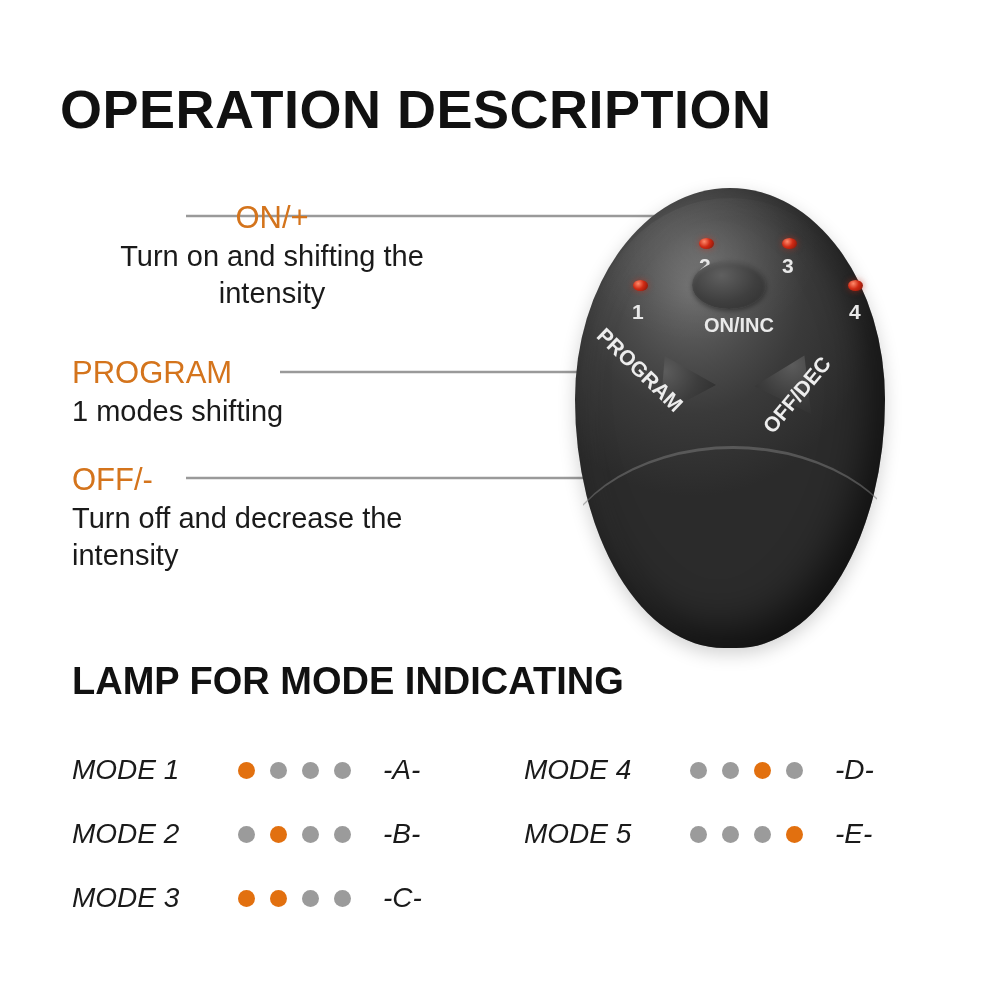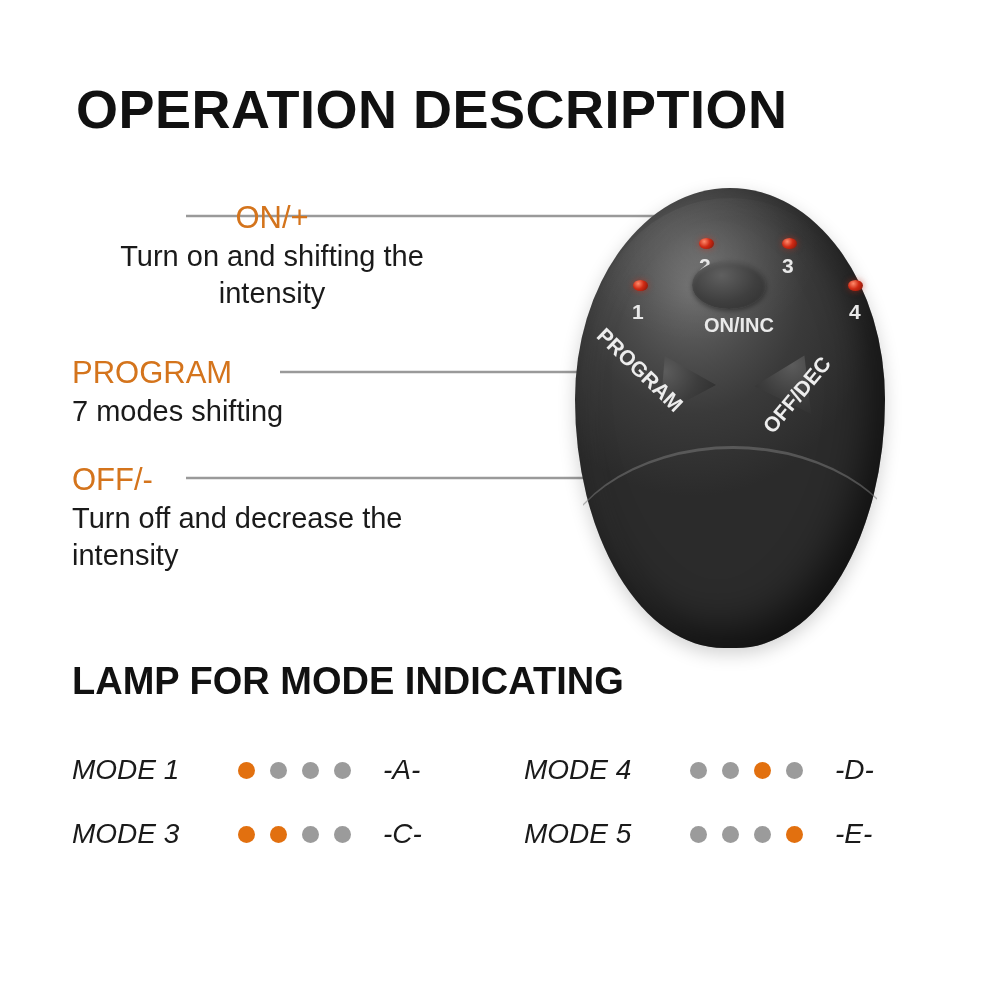--- a/index.html
+++ b/index.html
@@ -12,21 +12,21 @@
     height: 1000px;
     position: relative;
     font-family: "Liberation Sans", sans-serif;
     color: #111111;
     overflow: hidden;
   }
 
   
   #title {
     position: absolute;
-    left: 76px;
+    left: 60px;
     top: 78px;
     font-size: 54px;
     font-weight: bold;
     letter-spacing: 0.5px;
     color: #111111;
     white-space: nowrap;
   }
 
   
   .callout {
@@ -238,21 +238,21 @@
   <path d="M 186 478 L 790 478 L 790 380" stroke="#9a9a9a" stroke-width="2.5" fill="none"></path>
 </svg>
 
 <div class="callout" id="callout-on">
   <div class="c-title">ON/+</div>
   <div class="c-desc">Turn on and shifting the intensity</div>
 </div>
 
 <div class="callout" id="callout-prog">
   <div class="c-title">PROGRAM</div>
-  <div class="c-desc">7 modes shifting</div>
+  <div class="c-desc">1 modes shifting</div>
 </div>
 
 <div class="callout" id="callout-off">
   <div class="c-title">OFF/-</div>
   <div class="c-desc">Turn off and decrease the intensity</div>
 </div>
 
 <div id="device">
   <div id="device-body"></div>
   <div id="device-sheen"></div>
@@ -288,20 +288,30 @@
         <div class="mode-name">MODE 1</div>
         <div class="dots">
           <span class="dot on"></span>
           <span class="dot"></span>
           <span class="dot"></span>
           <span class="dot"></span>
         </div>
         <div class="mode-code">-A-</div>
       </div>
       <div class="mode-row">
+        <div class="mode-name">MODE 2</div>
+        <div class="dots">
+          <span class="dot"></span>
+          <span class="dot on"></span>
+          <span class="dot"></span>
+          <span class="dot"></span>
+        </div>
+        <div class="mode-code">-B-</div>
+      </div>
+      <div class="mode-row">
         <div class="mode-name">MODE 3</div>
         <div class="dots">
           <span class="dot on"></span>
           <span class="dot on"></span>
           <span class="dot"></span>
           <span class="dot"></span>
         </div>
         <div class="mode-code">-C-</div>
       </div>
     </div>

